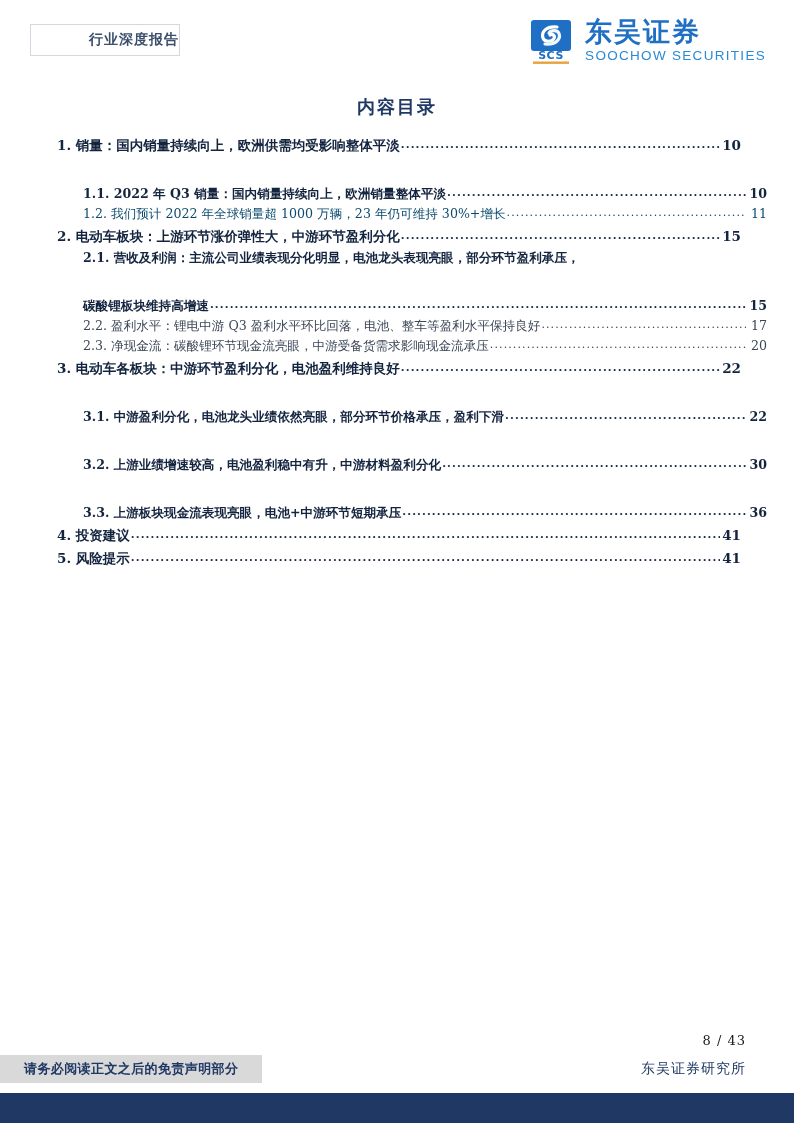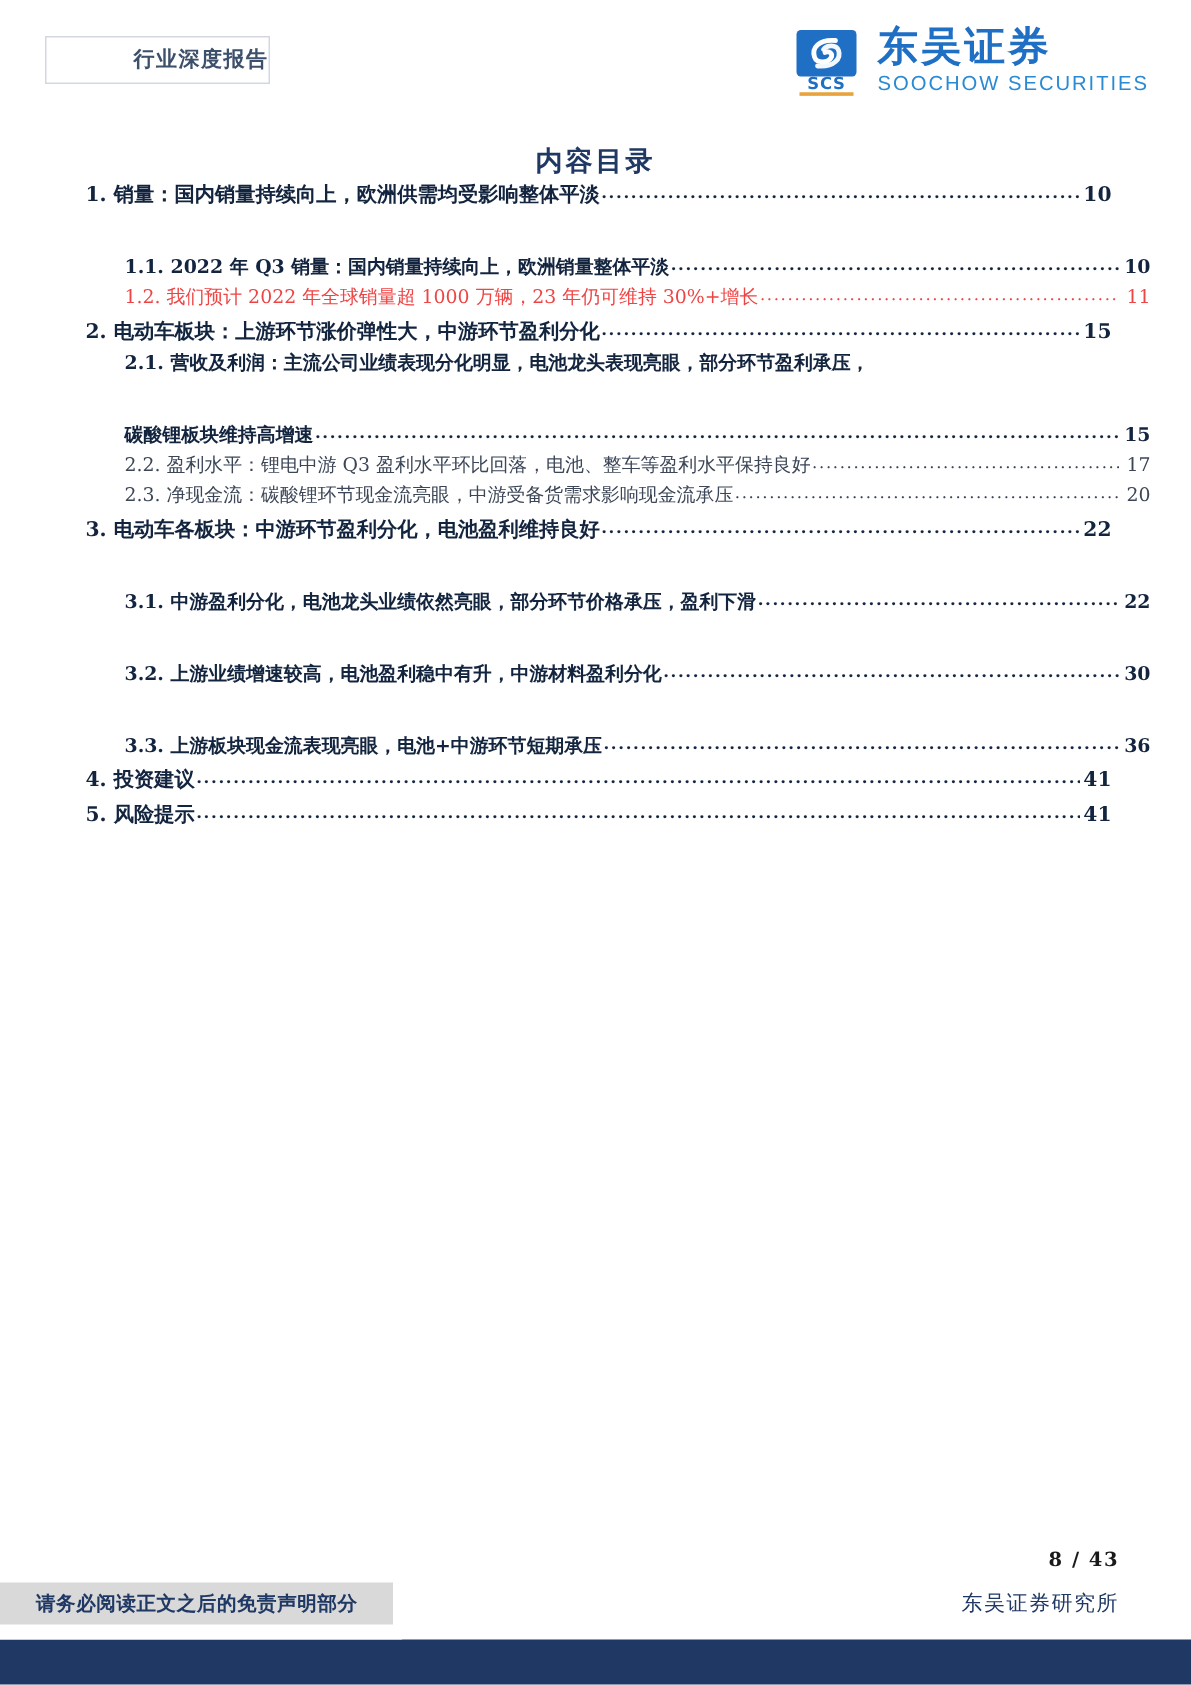--- a/index.html
+++ b/index.html
@@ -88,21 +88,21 @@
     font-family: "DejaVu Serif", "Liberation Serif", serif;
     font-size: 18px;
     font-weight: bold;
     color: #1f3864;
     letter-spacing: 2px;
   }
 
   
   .toc {
     position: absolute;
-    top: 116px;
+    top: 132px;
     left: 57px;
     width: 684px;
   }
   .toc-entry {
     display: flex;
     align-items: baseline;
     width: 100%;
     margin-bottom: 2px;
   }
   .toc-label {
@@ -139,21 +139,21 @@
 
   
   .lvl2 {
     font-family: "DejaVu Serif", "Liberation Serif", serif;
     font-size: 12.6px;
     color: #13243f;
     padding-left: 26px;
     margin-bottom: 3px;
   }
   .lvl2.bold { font-weight: bold; margin-top: 31px; }
-  .lvl2.light { color: #ef4444; font-weight: normal; }
+  .lvl2.light { color: #0c4a6e; font-weight: normal; }
   .lvl2.mid   { color: #3c4657; font-weight: normal; }
   .lvl2 .toc-dots { color: inherit; }
   .toc-wrap-first {
     padding-left: 26px;
     font-family: "DejaVu Serif", "Liberation Serif", serif;
     font-size: 12.6px;
     font-weight: bold;
     color: #13243f;
     margin-bottom: 1px;
   }
@@ -165,21 +165,21 @@
     bottom: 0;
     width: 794px;
     height: 90px;
   }
   .page-num {
     position: absolute;
     right: 48px;
     top: 0px;
     font-family: "DejaVu Serif", "Liberation Serif", serif;
     font-size: 13px;
-    font-weight: bold;
+    font-weight: normal;
     color: #1a1a1a;
     letter-spacing: 1px;
   }
   .footer-right {
     position: absolute;
     right: 48px;
     top: 27px;
     font-family: "DejaVu Serif", "Liberation Serif", serif;
     font-size: 14px;
     font-weight: normal;

